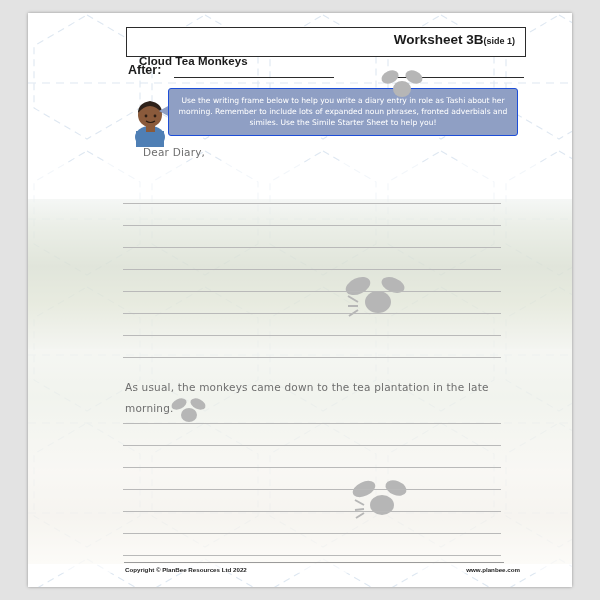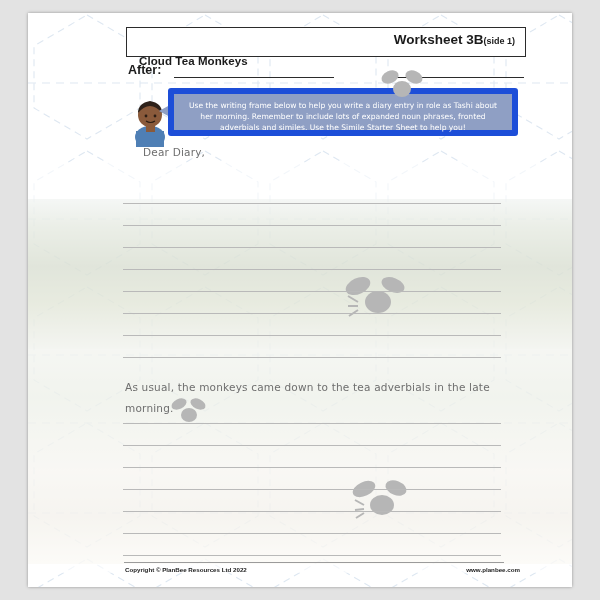--- a/index.html
+++ b/index.html
@@ -124,21 +124,21 @@
     width: 128px;
     border-bottom: 1.2px solid #2b2b2b;
   }
 
   
   .bubble {
     position: absolute;
     left: 140px; top: 75px;
     width: 350px; height: 48px;
     background: #8f9fc4;
-    border: 6px solid #1d4ed8;
+    border: 1px solid #1d4ed8;
     border-radius: 3px;
     color: #ffffff;
     font-size: 7.6px;
     line-height: 11px;
     padding: 6px 9px;
     box-sizing: border-box;
     text-align: center;
     font-family: "DejaVu Sans", sans-serif;
   }
   .bubble-tail {
@@ -276,21 +276,21 @@
       <ellipse cx="30" cy="9" rx="8" ry="5" transform="rotate(25 30 9)" fill="#b6b6b6"></ellipse>
     </svg>
     <svg class="deco" style="left:318px; top:460px; width:66px; height:52px;" viewBox="0 0 66 52">
       <ellipse cx="36" cy="32" rx="12" ry="10" fill="#b6b6b6"></ellipse>
       <ellipse cx="18" cy="16" rx="12" ry="7" transform="rotate(-25 18 16)" fill="#b6b6b6"></ellipse>
       <ellipse cx="50" cy="15" rx="11" ry="7" transform="rotate(22 50 15)" fill="#b6b6b6"></ellipse>
       <path d="M18 32 l-9 -5 M18 36 l-9 1 M18 40 l-8 5" stroke="#b6b6b6" stroke-width="2" fill="none"></path>
     </svg>
 
     <div class="diary-text" style="left:115px; top:133px;">Dear Diary,</div>
-    <div class="diary-text" style="left:97px; top:364px; width:380px; line-height:21px;">As usual, the monkeys came down to the tea adverbials in the late morning.</div>
+    <div class="diary-text" style="left:97px; top:364px; width:380px; line-height:21px;">As usual, the monkeys came down to the tea plantation in the late morning.</div>
 
     <div class="lines">
       <div class="rule-line" style="top:190px;"></div>
       <div class="rule-line" style="top:212px;"></div>
       <div class="rule-line" style="top:234px;"></div>
       <div class="rule-line" style="top:256px;"></div>
       <div class="rule-line" style="top:278px;"></div>
       <div class="rule-line" style="top:300px;"></div>
       <div class="rule-line" style="top:322px;"></div>
       <div class="rule-line" style="top:344px;"></div>

